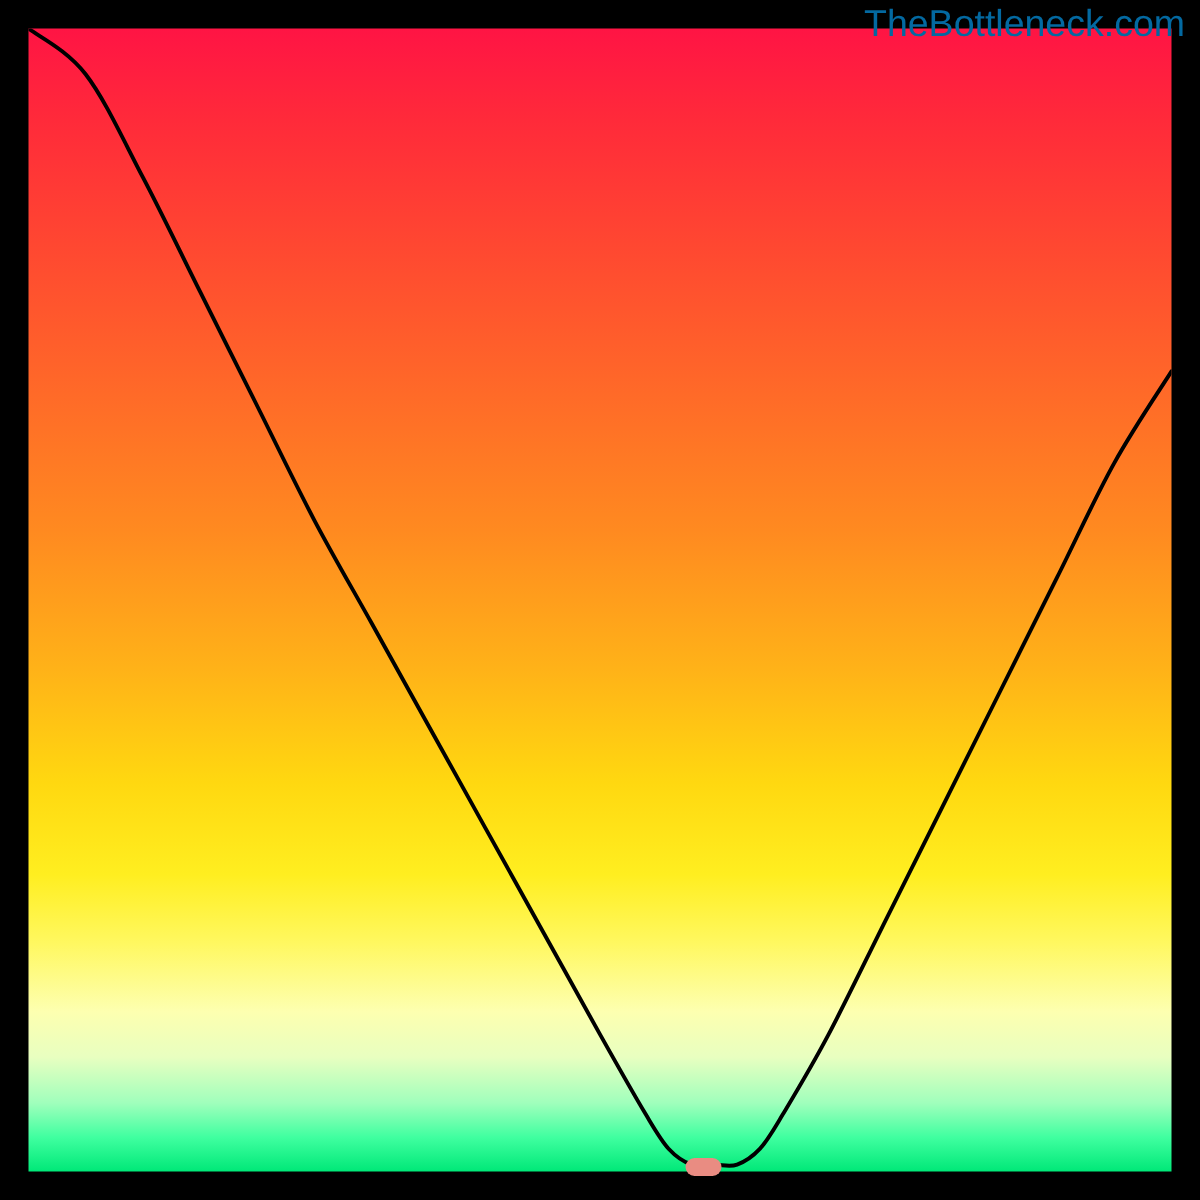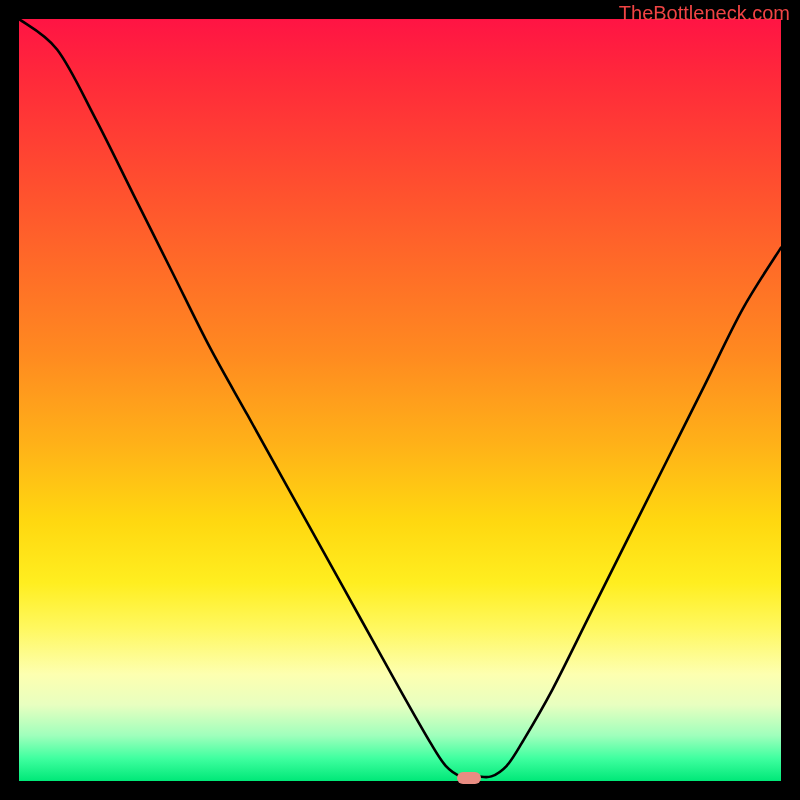--- a/index.html
+++ b/index.html
@@ -39,23 +39,23 @@
       #e8ffc0 90%,
       #a0ffbc 94%,
       #40ffa0 97%,
       #00e878 100%
     );
   }
   .watermark {
     position: absolute;
     top: 2px;
     right: 10px;
-    font-size: 20px;
+    font-size: 25px;
     font-weight: 400;
-    color: #ef4444;
+    color: #0369a1;
     letter-spacing: 0;
     font-family: Arial, Helvetica, sans-serif;
   }
   svg.curve {
     position: absolute;
     left: 19px;
     top: 19px;
     width: 762px;
     height: 762px;
     pointer-events: none;

